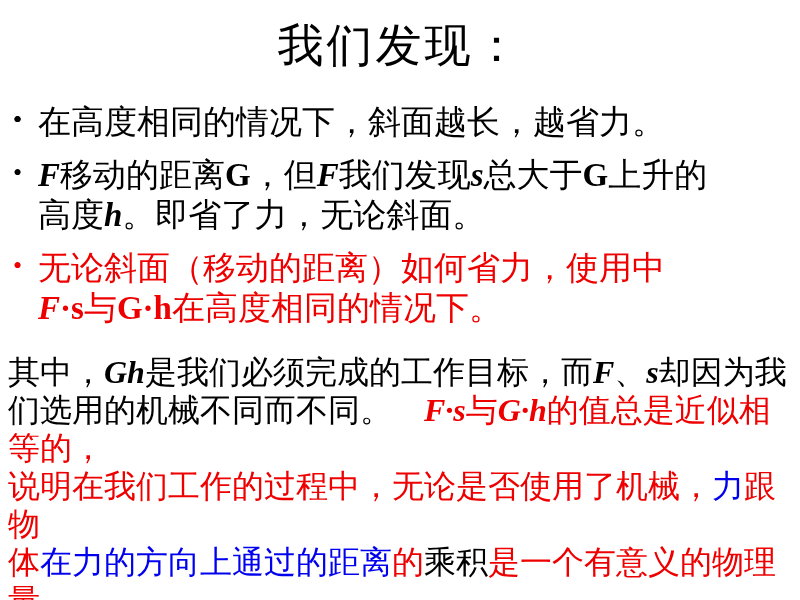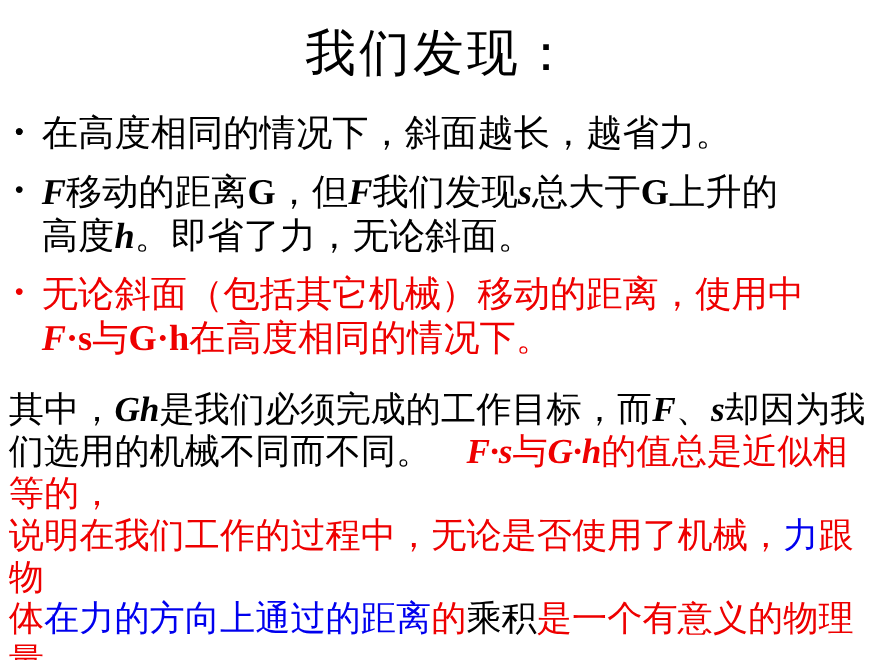--- a/index.html
+++ b/index.html
@@ -4,21 +4,21 @@
 <style>
   html,body{margin:0;padding:0;}
   body{
     width:800px;height:600px;overflow:hidden;background:#ffffff;
     font-family:"Liberation Serif","DejaVu Serif",serif;
     color:var(--black,#000);
   }
   .slide{width:800px;height:600px;position:relative;}
   .title{
     font-size:46px;font-weight:normal;text-align:center;
-    margin:22px 0 0 0;line-height:54px;letter-spacing:3px;
+    margin:22px 0 0 0;line-height:54px;letter-spacing:3px;font-family:Liberation Mono, monospace;
   }
   .bullets{list-style:none;margin:26px 0 0 0;padding:0 6px 0 0;}
   .bullets li{
     position:relative;padding-left:38px;
     font-size:33px;line-height:40px;margin-bottom:13px;
   }
   .bullets li .marker{
     position:absolute;left:13px;top:-2px;font-size:26px;
   }
   li.red{color:var(--red,#ee0000);}
@@ -46,19 +46,19 @@
     <li class="black">
       <span class="marker">•</span>
       <span><span>在高度相同的情况下，斜面越长，越省力。</span></span>
     </li>
     <li class="black">
       <span class="marker">•</span>
       <span><span class="bi">F</span><span>移动的距离</span><span class="b">G</span><span>，但</span><span class="bi">F</span><span>我们发现</span><span class="bi">s</span><span>总大于</span><span class="b">G</span><span>上升的</span><br><span>高度</span><span class="bi">h</span><span>。即省了力，无论斜面。</span></span>
     </li>
     <li class="red">
       <span class="marker">•</span>
-      <span><span>无论斜面（包括其它机械）移动的距离，使用中</span><br><span class="bi">F</span><span class="b">·s</span><span>与</span><span class="b">G·h</span><span>在高度相同的情况下。</span></span>
+      <span><span>无论斜面（移动的距离）如何省力，使用中</span><br><span class="bi">F</span><span class="b">·s</span><span>与</span><span class="b">G·h</span><span>在高度相同的情况下。</span></span>
     </li>
   </ul>
 
   <p class="para"><span>其中，</span><span class="bi">Gh</span><span>是我们必须完成的工作目标，而</span><span class="bi">F</span><span>、</span><span class="bi">s</span><span>却因为我</span><br><span>们选用的机械不同而不同。</span><span>　</span><span class="bi red">F·s</span><span class="red">与</span><span class="bi red">G·h</span><span class="red">的值总是近似相等的，</span><br><span class="red">说明在我们工作的过程中，无论是否使用了机械，</span><span class="blue">力</span><span class="red">跟物</span><br><span class="red">体</span><span class="blue">在力的方向上通过的距离</span><span class="red">的</span><span class="black">乘积</span><span class="red">是一个有意义的物理量。</span></p>
 
 </div>
 
 </body></html>

